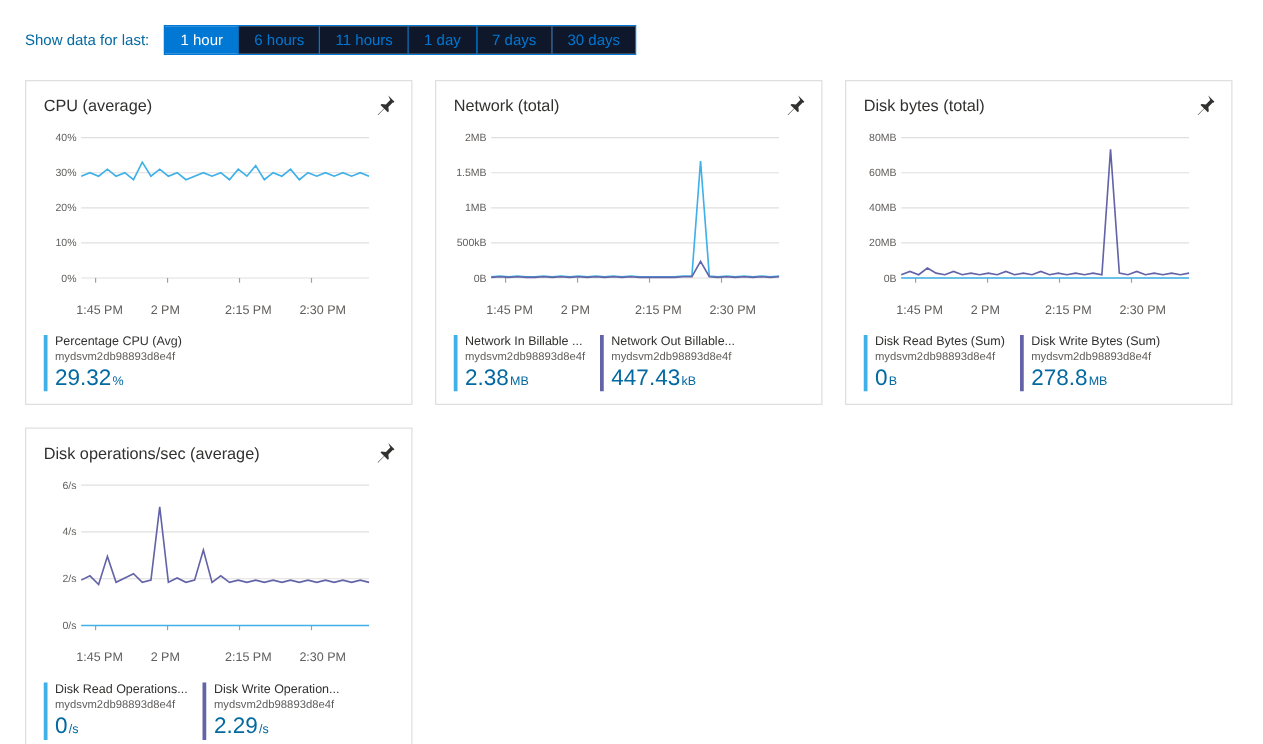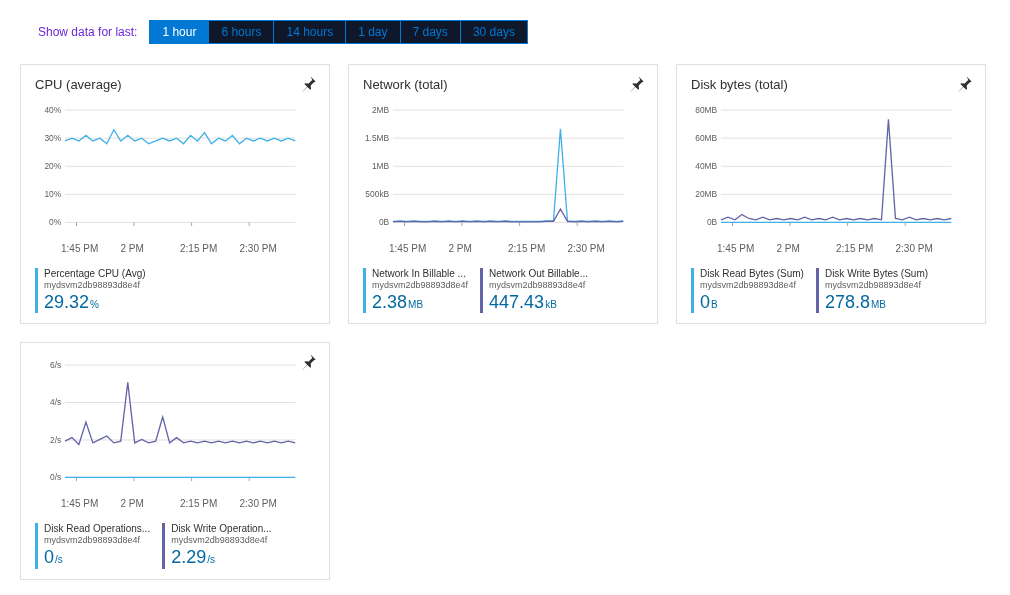--- a/index.html
+++ b/index.html
@@ -12,24 +12,23 @@
     color: #323130;
     width: 1010px;
   }
   .toolbar {
     display: flex;
     align-items: center;
     gap: 8px;
     margin-bottom: 20px;
   }
   .toolbar-label {
-    color: #6d28d9;
+    color: #0369a1;
     font-size: 12px;
     margin-right: 4px;
-    margin-left: 18px;
   }
   .time-tabs {
     display: flex;
     border: 1px solid #0078d4;
   }
   .time-tab {
     padding: 4px 12px;
     font-size: 12px;
     color: #0078d4;
     background: #0f172a;
@@ -126,21 +125,21 @@
   }
 </style>
 </head>
 <body>
 
 <div class="toolbar">
   <span class="toolbar-label">Show data for last:</span>
   <div class="time-tabs" id="time-tabs">
       <div class="time-tab active">1 hour</div>
       <div class="time-tab">6 hours</div>
-      <div class="time-tab">14 hours</div>
+      <div class="time-tab">11 hours</div>
       <div class="time-tab">1 day</div>
       <div class="time-tab">7 days</div>
       <div class="time-tab">30 days</div>
     </div>
 </div>
 
 <div class="tiles" id="tiles">
     <div class="tile">
     <div class="tile-title">CPU (average)</div>
     <div class="pin-icon"><svg viewBox="0 0 16 16" width="18" height="18">
@@ -270,20 +269,21 @@
         <div class="metric-bar" style="background:#6264a7"></div>
         <div class="metric-info">
           <span class="metric-name">Disk Write Bytes (Sum)</span>
           <span class="metric-sub">mydsvm2db98893d8e4f</span>
           <span class="metric-val">278.8<span class="metric-unit">MB</span></span>
         </div>
       </div>
       </div>
   </div>
     <div class="tile">
+    <div class="tile-title">Disk operations/sec (average)</div>
     <div class="pin-icon"><svg viewBox="0 0 16 16" width="18" height="18">
           <path fill="#323130" d="M10.3 1.3l4.4 4.4-0.7 0.7-0.5-0.1-3.1 3.1 0.3 3.1-0.7 0.7-2.5-2.5L3 15.2l-0.2-0.2L7.3 10.5 4.8 8l0.7-0.7 3.1 0.3 3.1-3.1-0.1-0.5z"></path>
         </svg></div>
     <svg class="chart" viewBox="0 0 282 140">
         <line x1="32" y1="6" x2="278" y2="6" stroke="#e1dfdd" stroke-width="1"></line>
         <text class="ytick" x="28" y="9" text-anchor="end">6/s</text>
         <line x1="32" y1="46" x2="278" y2="46" stroke="#e1dfdd" stroke-width="1"></line>
         <text class="ytick" x="28" y="49" text-anchor="end">4/s</text>
         <line x1="32" y1="86" x2="278" y2="86" stroke="#e1dfdd" stroke-width="1"></line>
         <text class="ytick" x="28" y="89" text-anchor="end">2/s</text>

